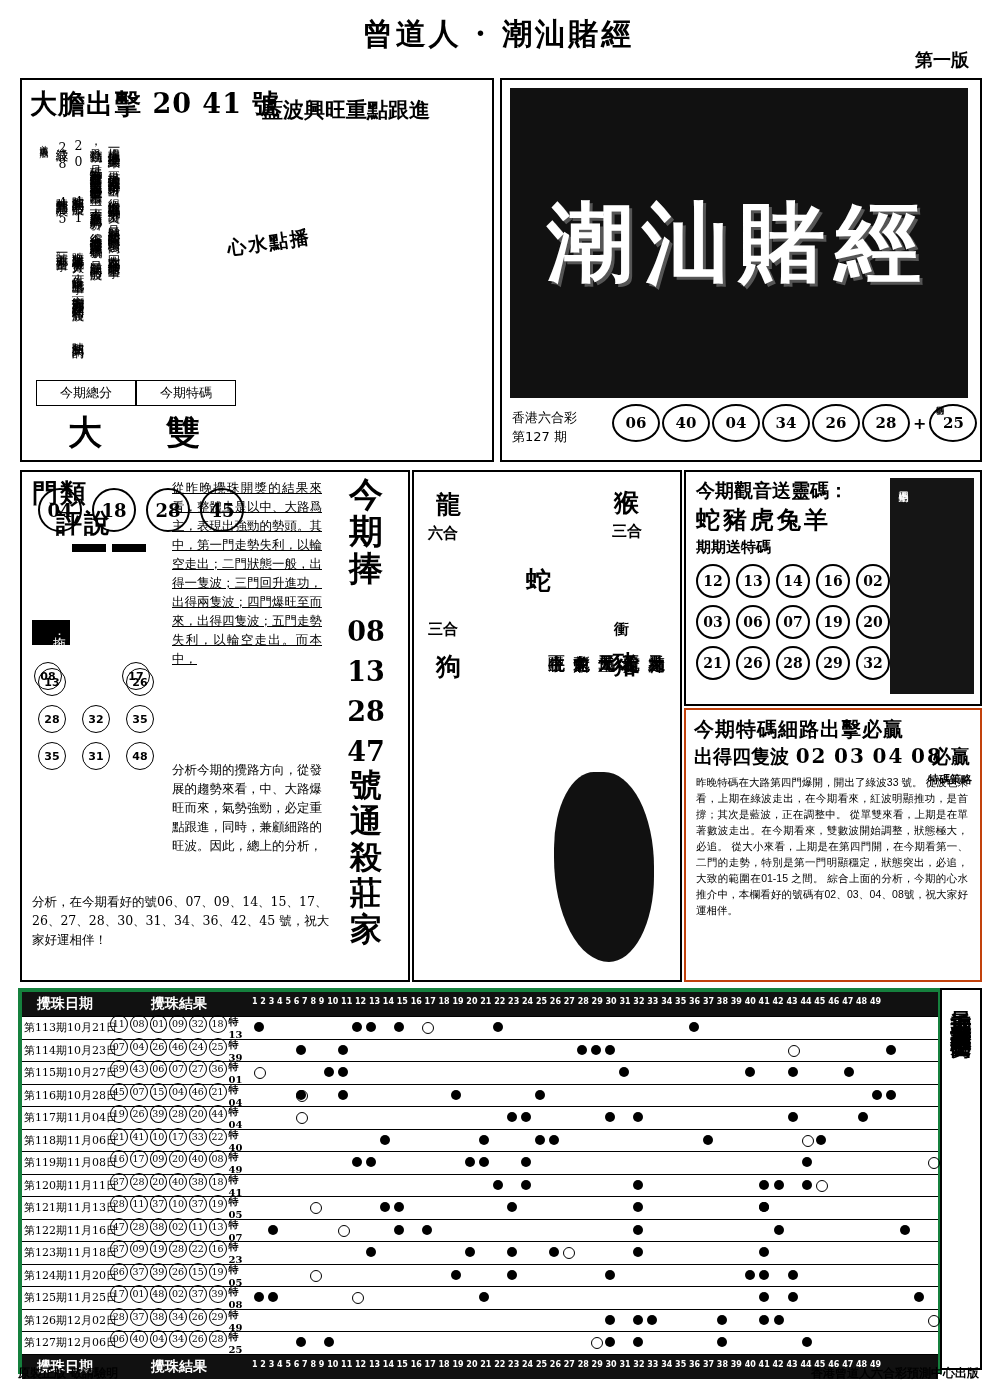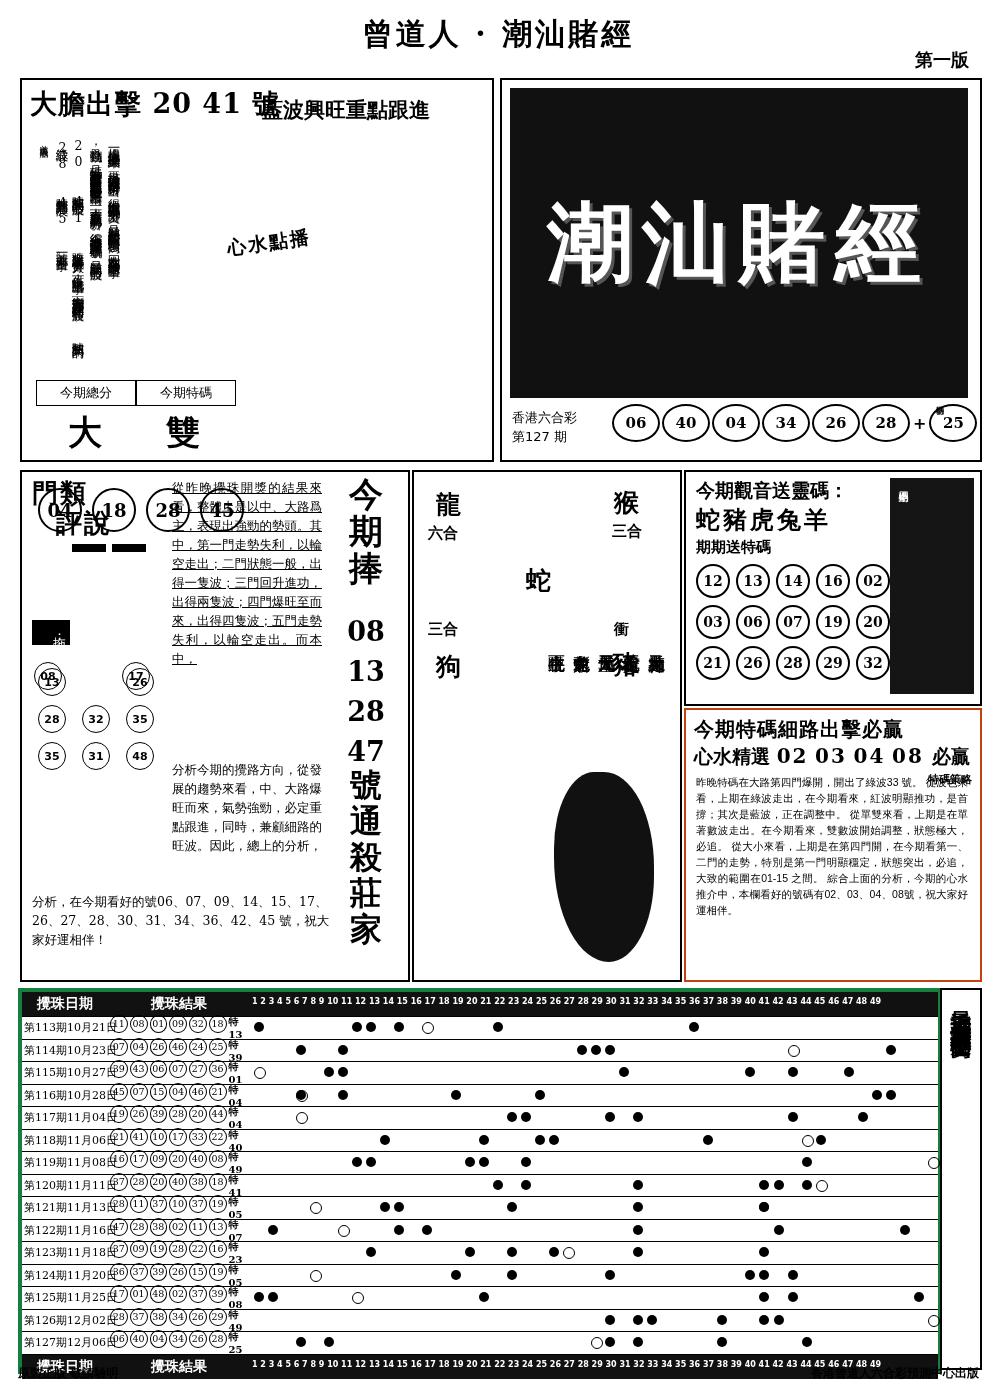--- a/index.html
+++ b/index.html
@@ -293,21 +293,21 @@
         </div>
       </div>
       <div id="m3art">
         <div class="cap">上期中四碼</div>
       </div>
     </div>
 
     <div id="m4">
       <div id="m4t1">今期特碼細路出擊必贏</div>
       <div id="m4t2">
-        <span>心水精選</span>
+        <span>出得四隻波</span>
         <span class="num">02</span>
         <span class="num">03</span>
         <span class="num">04</span>
         <span class="num">08</span>
       </div>
       <div id="m4win">必贏</div>
       <div id="m4badge">特碼策略</div>
       <div id="m4body">昨晚特碼在大路第四門爆開，開出了綠波33 號。 從波色來看，上期在綠波走出，在今期看來，紅波明顯推功，是首撐；其次是藍波，正在調整中。 從單雙來看，上期是在單著數波走出。在今期看來，雙數波開始調整，狀態極大，必追。 從大小來看，上期是在第四門開，在今期看第一、二門的走勢，特別是第一門明顯穩定，狀態突出，必追，大致的範圍在01-15 之間。 綜合上面的分析，今期的心水推介中，本欄看好的號碼有02、03、04、08號，祝大家好運相伴。</div>
     </div>
   </div>

